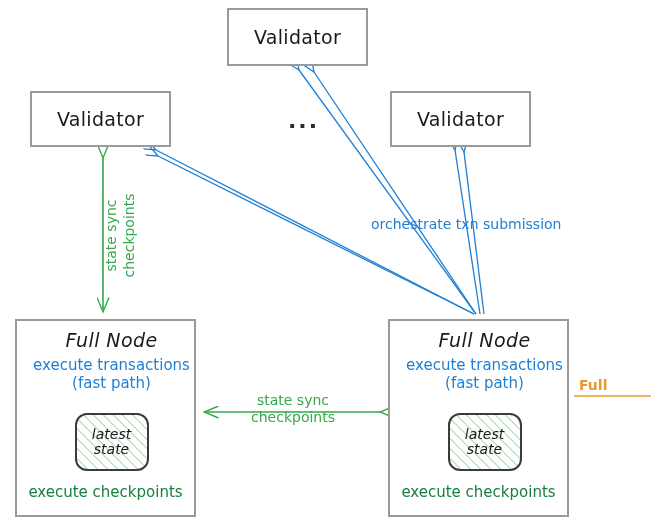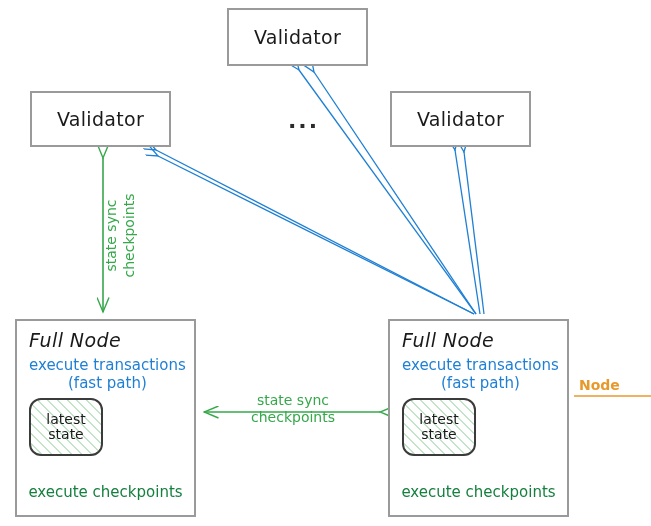--- a/index.html
+++ b/index.html
@@ -40,21 +40,21 @@
   }
   .validator-label {
     font-family: "DejaVu Sans", sans-serif;
     font-size: 19px;
     color: #1a1a1a;
     letter-spacing: 0.3px;
   }
   .fullnode-box {
     display: flex;
     flex-direction: column;
-    align-items: flex-start;
+    align-items: center;
     padding-top: 8px;
     padding-left: 12px;
   }
   .fullnode-title {
     font-family: "DejaVu Sans", sans-serif;
     font-size: 19px;
     font-style: italic;
     color: #1a1a1a;
     letter-spacing: 0.4px;
     margin-bottom: 6px;
@@ -87,21 +87,22 @@
       45deg,
       rgba(53,168,74,0.30) 0px,
       rgba(53,168,74,0.30) 1.4px,
       rgba(255,255,255,0) 1.4px,
       rgba(255,255,255,0) 7px
     );
     display: flex;
     flex-direction: column;
     align-items: center;
     justify-content: center;
-    margin-top: 2px;
+    margin-top: 17px;
+    font-style: italic;
   }
   .state-chip span {
     font-family: "DejaVu Sans", sans-serif;
     font-size: 14px;
     color: #1a1a1a;
     line-height: 1.1;
   }
   .ellipsis {
     position: absolute;
     font-family: "DejaVu Sans", sans-serif;
@@ -188,27 +189,28 @@
     <span class="validator-label">Validator</span>
   </div>
 
   <div class="ellipsis" style="left:280px; top:108px;">...</div>
 
   <div class="lbl-vert" style="left:62px; top:218px; width:100px;">
     <span>state sync</span><br>
     <span>checkpoints</span>
   </div>
 
+  <div class="lbl lbl-blue" style="left:363px; top:216px;">orchestrate txn submission</div>
 
   <div class="lbl lbl-green" style="left:225px; top:392px; width:120px;">
     <span>state sync</span><br>
     <span>checkpoints</span>
   </div>
 
-  <div class="lbl lbl-orange" style="left:571px; top:377px;">Node</div>
+  <div class="lbl lbl-orange" style="left:571px; top:377px;">Full</div>
 
   <div class="node-box fullnode-box" style="left:7px; top:319px; width:181px; height:198px;">
     <div class="fullnode-title">Full Node</div>
     <div class="fullnode-exec">
       <span>execute transactions</span><br>
       <span>(fast path)</span>
     </div>
     <div class="state-chip">
       <span>latest</span>
       <span>state</span>

